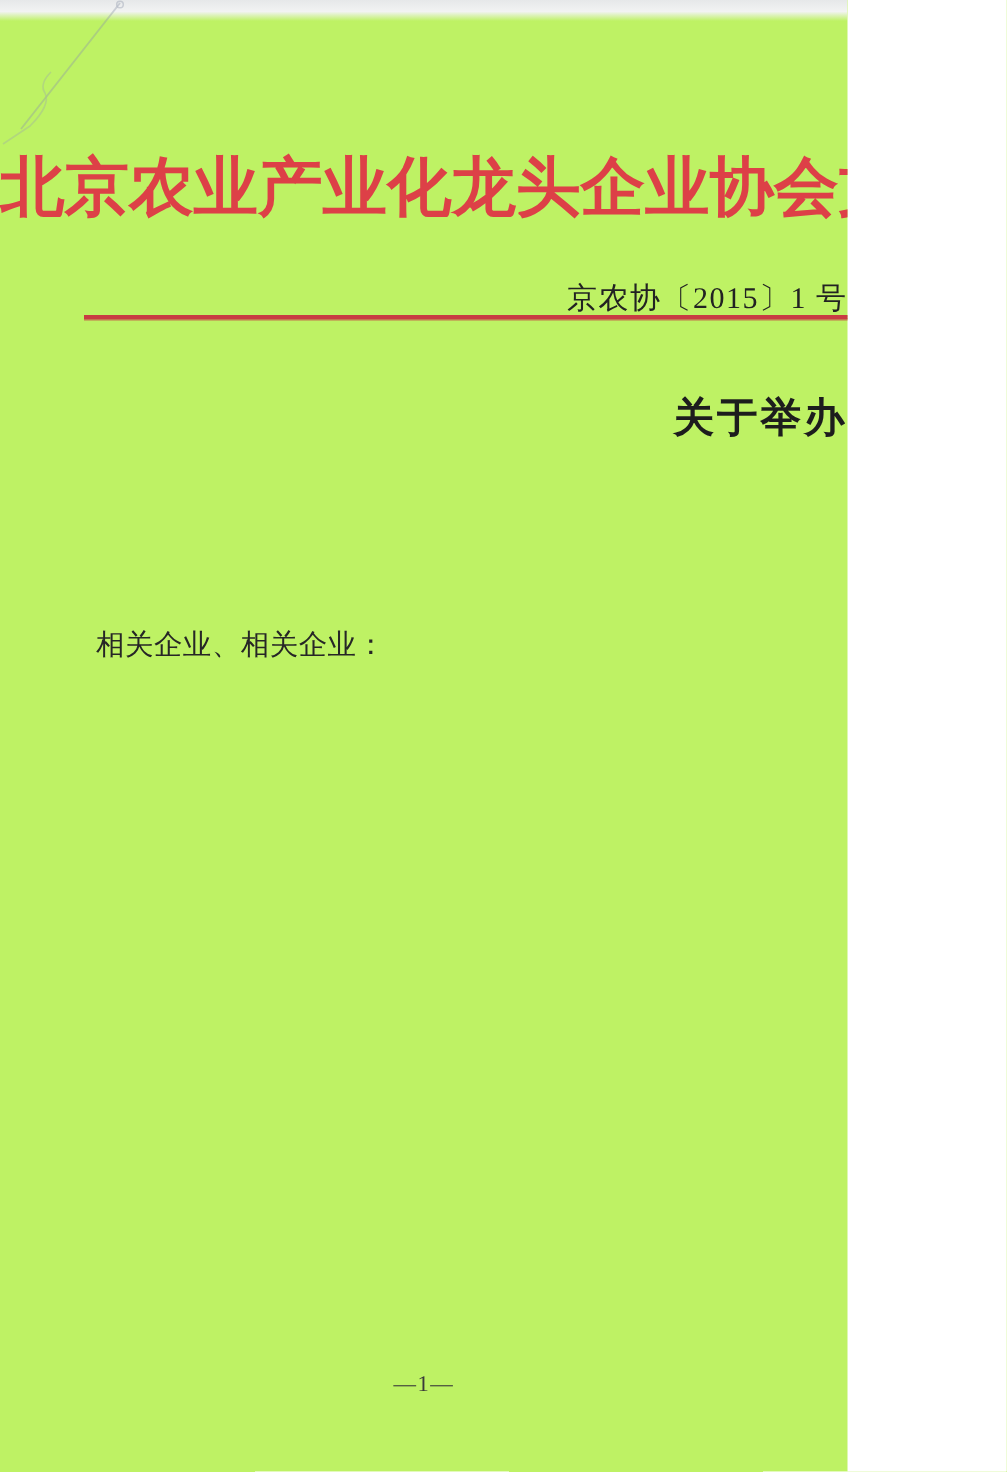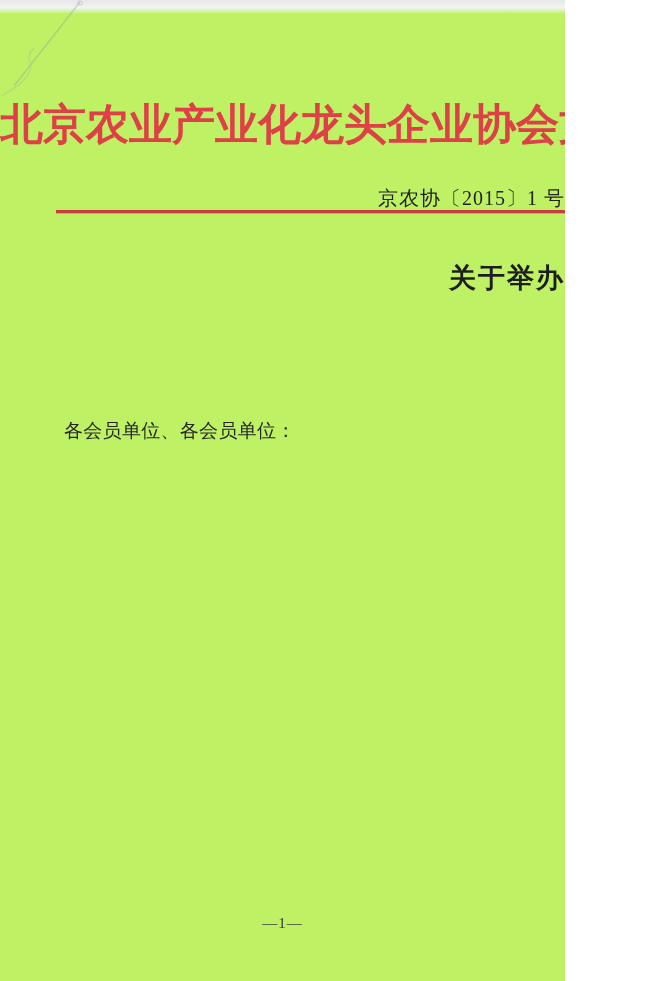--- a/index.html
+++ b/index.html
@@ -134,18 +134,18 @@
 
   <div class="doc-number">京农协〔2015〕1 号</div>
 
   <div class="red-rule"></div>
 
   <div class="doc-title">
     <div class="t1">关于举办</div>
   </div>
 
   <div class="body-text">
-    <p class="salutation">各会员单位、各会员单位：</p>
+    <p class="salutation">相关企业、相关企业：</p>
   </div>
 
   <div class="page-number">—1—</div>
 
 </div>
 
 </body></html>

